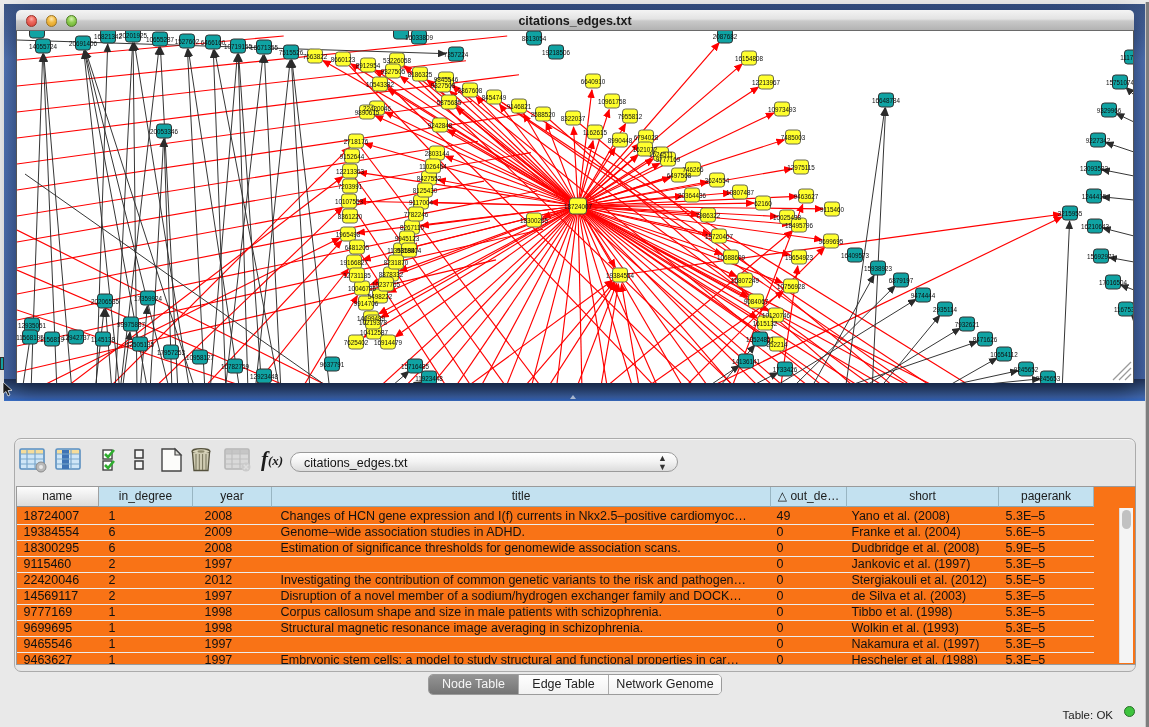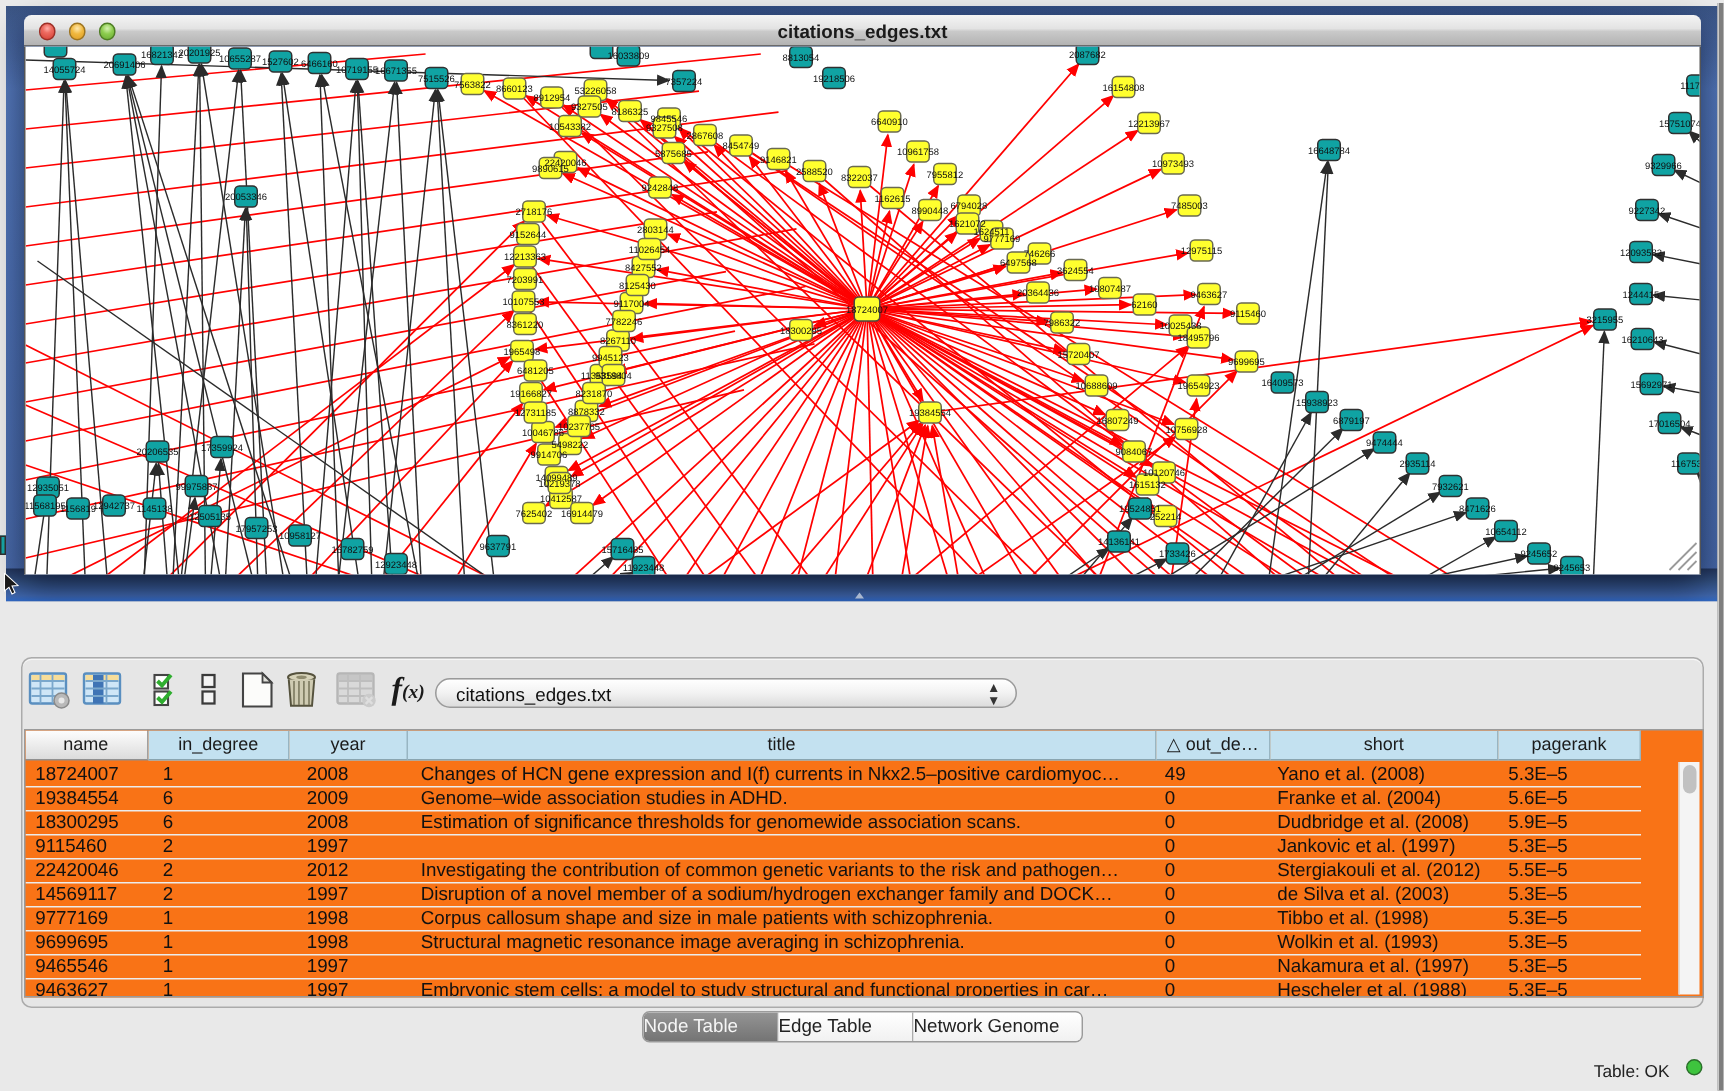--- a/index.html
+++ b/index.html
@@ -40,21 +40,21 @@
 #tbl {position:absolute; left:15.5px; top:85px; width:1120px; height:178.5px; background:#f97316; border:1px solid #9a9a9a; overflow:hidden;}
 .hc {position:absolute; top:0; height:19.5px; border-right:1px solid #98b5c2; font-size:12px; color:#1b1b1b; text-align:center; line-height:19px; background:#c3e1f0; border-bottom:1px solid #8aa5b0;}
 .hg {background:linear-gradient(180deg,#fdfdfd,#dcdcdc); border-right:1px solid #a0a0a0; border-bottom:1px solid #909090;}
 .trow {position:absolute; left:0; width:1104px; height:16px; font-size:12.5px; color:#111; white-space:nowrap;}
 .trow span {position:absolute; top:1px;}
 .gv {position:absolute; top:19.5px; bottom:0; width:1px; background:#e2e2e2;}
 .gh {position:absolute; left:0; width:1077px; height:1px; background:#ececec;}
 #vsb {position:absolute; right:2px; top:20.5px; bottom:1px; width:14px; background:#f4f4f4; border-left:1px solid #dcdcdc;}
 #vsb .th {position:absolute; left:2px; top:2px; width:9px; height:19px; background:#c1c1c1; border-radius:5px;}
 #segs {position:absolute; left:428px; top:273px; height:20.5px; display:flex; border:1px solid #9b9b9b; border-radius:5px; overflow:hidden; font-size:12.5px;}
-.seg {height:100%; line-height:19px; background:linear-gradient(180deg,#ffffff,#f1f1f1); color:#222; border-right:1px solid #ababab;}
+.seg {height:100%; line-height:19px; text-align:center; background:linear-gradient(180deg,#ffffff,#f1f1f1); color:#222; border-right:1px solid #ababab;}
 .seg.on {background:linear-gradient(180deg,#949494,#747474); color:#f6f6f6;}
 #mem {position:absolute; right:32px; top:308px; font-size:11.5px; color:#222;}
 #memdot {position:absolute; right:10px; top:305px; width:11px; height:11px; border-radius:50%; background:#3ec43e; border:1px solid #2a6f2a;}
 </style></head>
 <body>
 <div id="desk"></div>
 <div id="botband"></div>
 <div id="win">
  <div id="content">
       <svg id="graph" width="1117" height="352" viewBox="17 31 1117 352">

